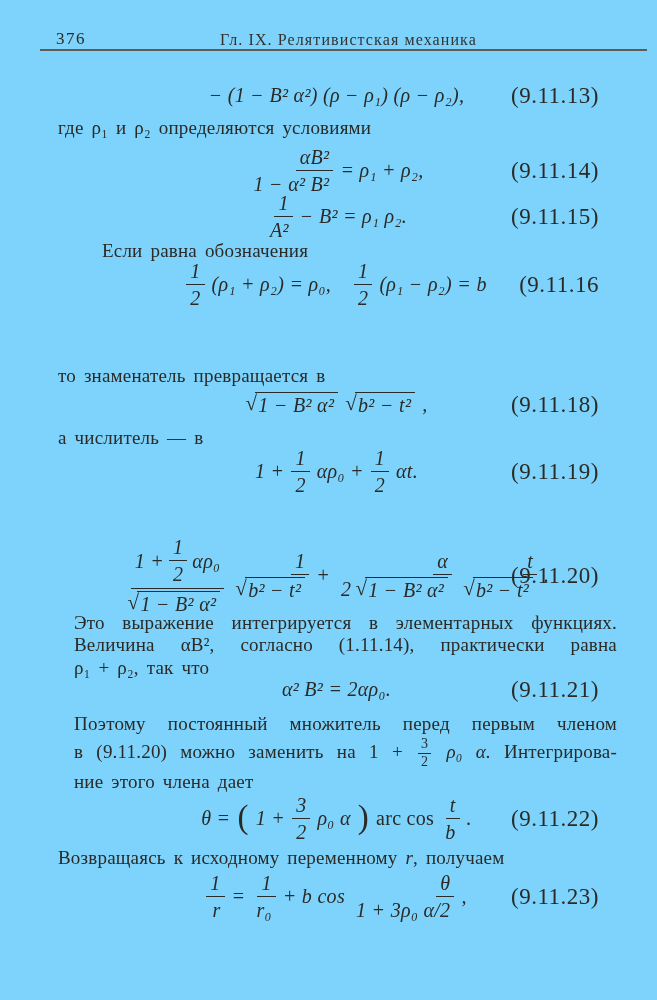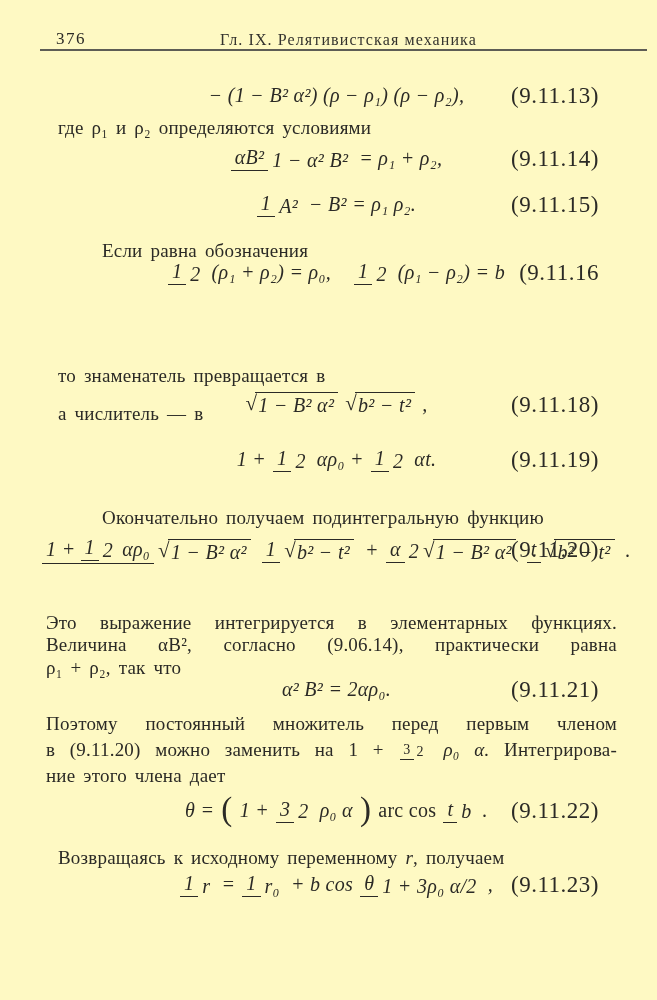--- a/index.html
+++ b/index.html
@@ -1,33 +1,33 @@
 <!DOCTYPE html>
 <html><head>
 <meta charset="utf-8">
 <style>
   html,body{margin:0;padding:0;background:#e8e8e4}
-  .page{position:relative;width:657px;height:1000px;background:#fef9c3;color:#2b2a26;
+  .page{position:relative;width:657px;height:1000px;background:#7dd3fc;color:#2b2a26;
         font-family:"Liberation Serif","DejaVu Serif",serif;overflow:hidden}
   .pagenum{position:absolute;top:29px;left:56px;font-size:17px;letter-spacing:1.5px}
   .runhead{position:absolute;top:31px;left:70px;right:30px;text-align:center;font-size:16px;
            letter-spacing:1.1px;color:#34332e}
   .rule{position:absolute;top:49px;left:40px;right:10px;height:0;border-top:2px solid #5e5d55}
   .tx{position:absolute;left:58px;right:40px;font-size:19px;letter-spacing:.2px;word-spacing:3px;line-height:23px}
   .ind{padding-left:44px}
-  .para{position:absolute;left:46px;right:40px;font-size:19px;letter-spacing:.2px;word-spacing:3px}
+  .para{position:absolute;left:74px;right:40px;font-size:19px;letter-spacing:.2px;word-spacing:3px}
   .para>div{line-height:22.4px}
   .para.p2>div{line-height:26px}
   .jl{text-align:justify;text-align-last:justify}
   .eq{position:absolute;left:58px;right:42px;display:flex;align-items:center;justify-content:center;font-size:20px}
   .m{font-style:italic;letter-spacing:.3px}
   .row{display:inline-flex;align-items:center;gap:7px;white-space:nowrap}
   .eqnum{position:absolute;right:16px;top:50%;transform:translateY(-50%);
          font-style:normal;font-size:23px;letter-spacing:.5px}
-  .fr{display:inline-flex;align-items:center;text-align:center;line-height:1.12;vertical-align:middle}
+  .fr{display:inline-flex;flex-direction:column;align-items:flex-end;text-align:center;line-height:1.12;vertical-align:middle}
   .fn{display:flex;align-items:center;justify-content:center;gap:5px;padding:0 4px 2px;
       border-bottom:1.4px solid #2b2a26;white-space:nowrap}
   .fd{display:flex;align-items:center;justify-content:center;gap:4px;padding:2px 4px 0;white-space:nowrap}
   .sq{display:inline-flex;align-items:flex-start;white-space:nowrap}
   .sqs{font-style:normal;line-height:1.05;font-size:1.05em;margin-right:-2px}
   .sqb{border-top:1.4px solid #2b2a26;padding:1px 4px 0 3px}
   .rm{font-style:normal}
   .bigp{font-style:normal;font-size:33px;font-weight:400;line-height:1;transform:translateY(-1px)}
   .mvar{font-style:italic}
   .gapl{margin-left:16px}
@@ -103,40 +103,39 @@
       </span>
       <span class="sq">
         <span class="sqs">√</span>
         <span class="sqb">b² − t²</span>
       </span>
       <span>,</span>
     </span>
     <span class="eqnum">(9.11.18)</span>
   </div>
 
-  <div class="tx" style="top:402px">а числитель — в</div>
+  <div class="tx" style="top:426px">а числитель — в</div>
 
   <div class="eq" style="top:447px">
     <span class="m row">
       <span>1 +</span>
       <span class="fr">
         <span class="fn">1</span>
         <span class="fd">2</span>
       </span>
       <span>αρ₀ +</span>
       <span class="fr">
         <span class="fn">1</span>
         <span class="fd">2</span>
       </span>
       <span>αt.</span>
     </span>
     <span class="eqnum">(9.11.19)</span>
   </div>
 
-  <div class="tx ind" style="top:506px">Окончательно получаем подинтегральную функцию</div>
 
   <div class="eq" style="top:536px">
     <span class="m row">
       <span class="fr">
         <span class="fn">
           <span>1 +</span>
           <span class="fr">
             <span class="fn">1</span>
             <span class="fd">2</span>
           </span>
@@ -178,21 +177,21 @@
           </span>
         </span>
       </span>
       <span>.</span>
     </span>
     <span class="eqnum">(9.11.20)</span>
   </div>
 
   <div class="para" style="top:612px">
     <div class="jl">Это выражение интегрируется в элементарных функциях.</div>
-    <div class="jl">Величина αB², согласно (9.06.14), практически равна</div>
+    <div class="jl">Величина αB², согласно (1.11.14), практически равна</div>
     <div>ρ₁ + ρ₂, так что</div>
   </div>
 
   <div class="eq" style="top:678px">
     <span class="m">α² B² = 2αρ₀.</span>
     <span class="eqnum">(9.11.21)</span>
   </div>
 
   <div class="para p2" style="top:711px">
     <div class="jl">Поэтому постоянный множитель перед первым членом</div>

